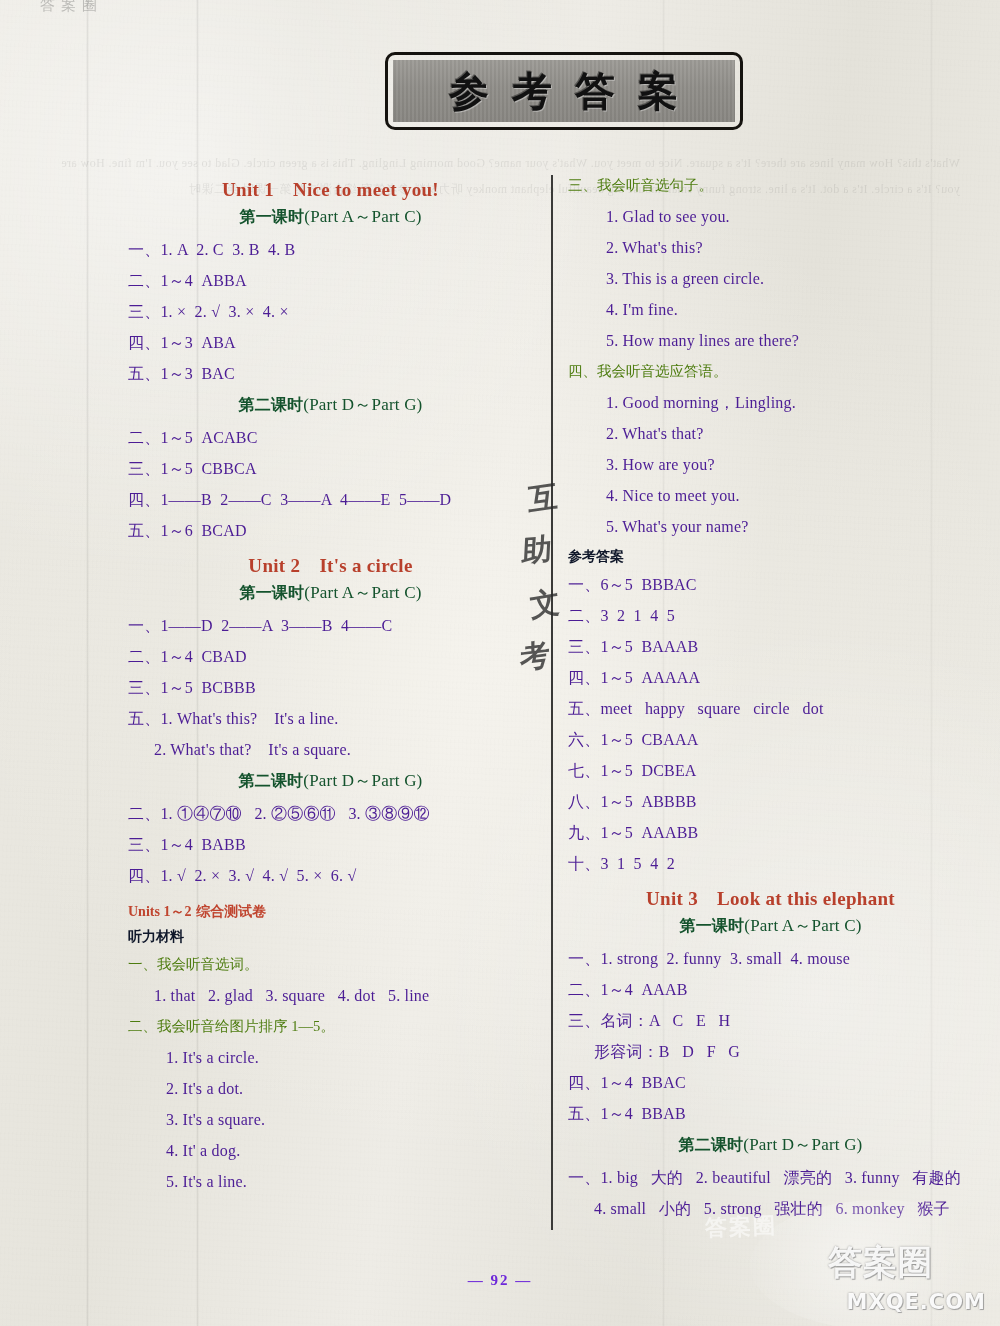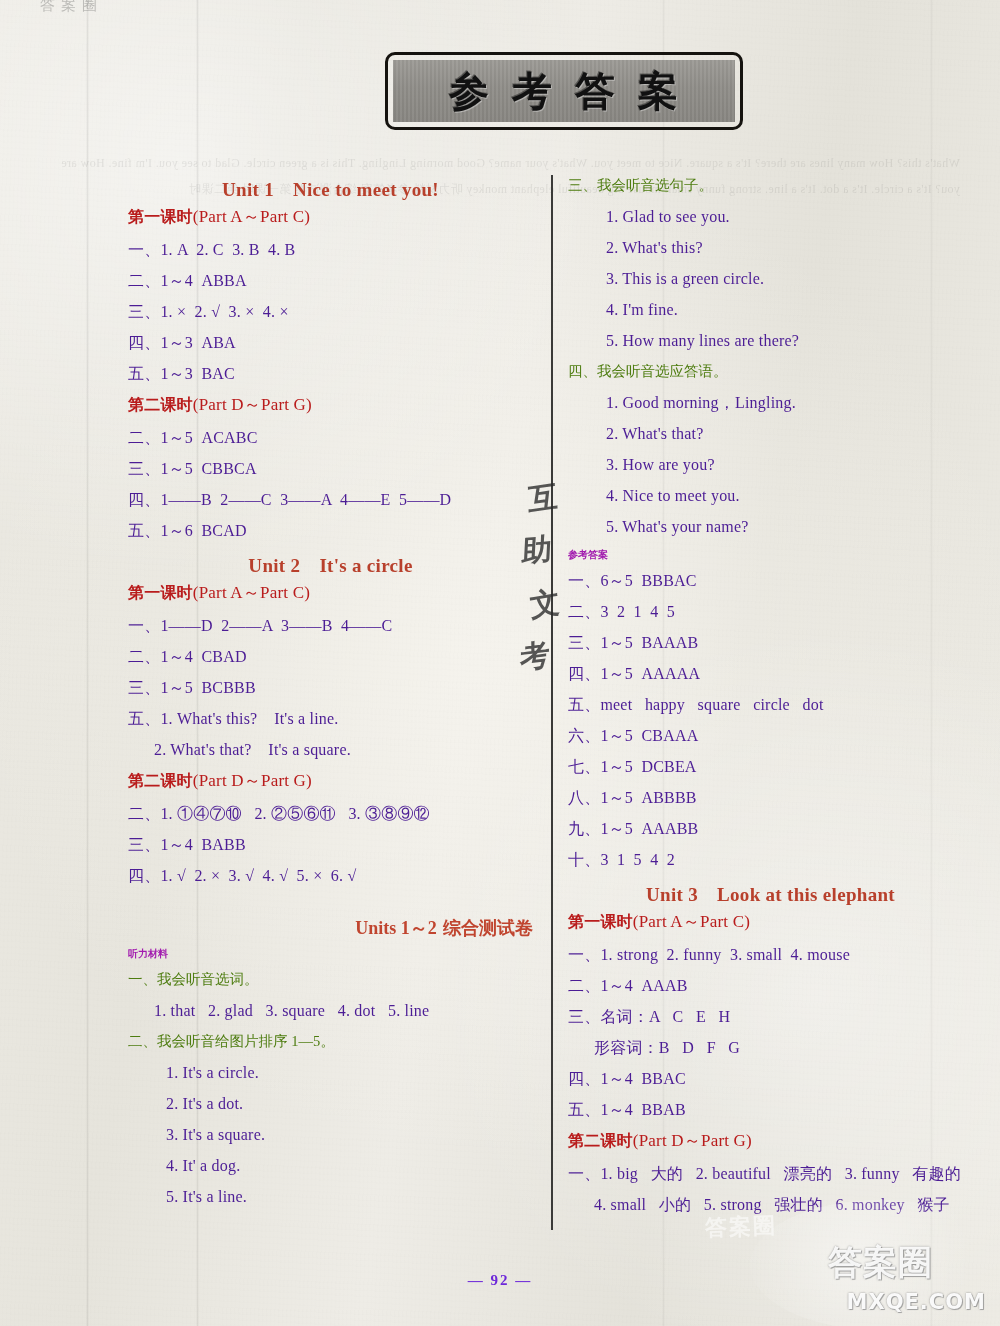--- a/index.html
+++ b/index.html
@@ -123,45 +123,45 @@
     font-weight: 700;
     font-size: 19px;
     font-family: "Liberation Serif", serif;
     margin: 9px 0 3px 0;
     letter-spacing: .3px;
   }
   .unit-head .num { font-weight: 700; }
   .unit-head .en { margin-left: 14px; }
 
   .lesson-head {
-    text-align: left;
-    color: #b91c1c;
+    text-align: center;
+    color: #14532d;
     font-weight: 700;
     font-size: 17px;
     margin: 4px 0 6px 0;
     letter-spacing: .2px;
   }
   .lesson-head .cn { font-family: "DejaVu Sans", sans-serif; font-size: 16px; }
   .lesson-head .paren { font-weight: 400; font-family: "Liberation Serif", serif; }
 
   .section-title {
-    text-align: right;
+    text-align: left;
     color: #c0452f;
     font-weight: 700;
-    font-size: 18px;
-    margin: 25px 0 7px 0;
+    font-size: 14px;
+    margin: 12px 0 7px 0;
     font-family: "DejaVu Sans", sans-serif;
   }
   .section-title .lat { font-family: "Liberation Serif", serif; }
 
   .sub-head {
     font-family: "DejaVu Sans", sans-serif;
     font-weight: 700;
-    font-size: 10px;
-    color: #a21caf;
+    font-size: 14px;
+    color: #0f172a;
     margin: 6px 0 3px 0;
   }
 
   .ans-line {
     font-size: 16px;
     color: #4c1d95;
     line-height: 31px;
     white-space: pre-wrap;
     letter-spacing: .2px;
   }

